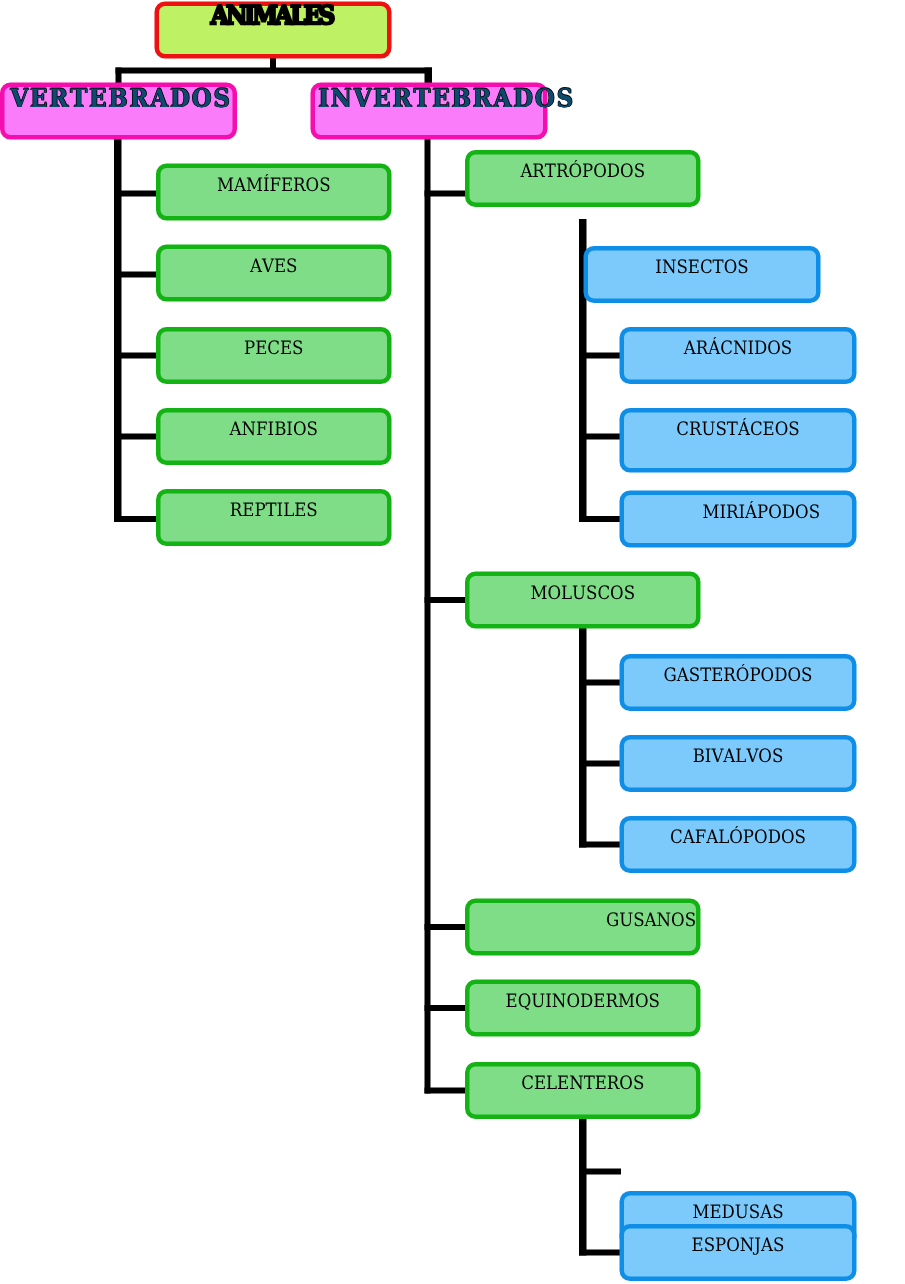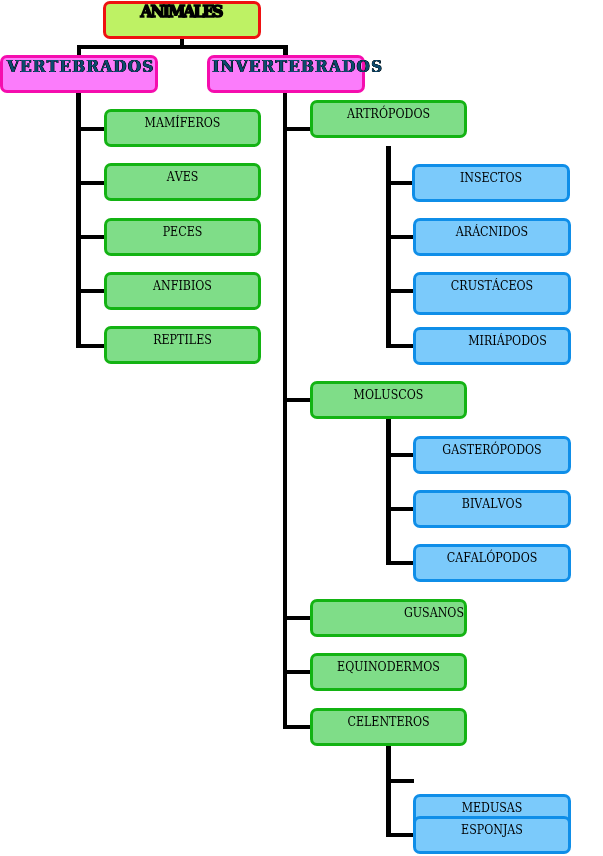--- a/index.html
+++ b/index.html
@@ -94,21 +94,21 @@
   <div class="node n-g" style="left:104px;top:271.8px;width:157px;height:38px;">
     <span class="lbl">ANFIBIOS</span>
   </div>
   <div class="node n-g" style="left:104px;top:326px;width:157px;height:38px;">
     <span class="lbl">REPTILES</span>
   </div>
 
   <div class="node n-g" style="left:310px;top:100px;width:157px;height:38px;">
     <span class="lbl">ARTRÓPODOS</span>
   </div>
-  <div class="node n-b" style="left:412px;top:163.8px;width:158px;height:38px;">
+  <div class="node n-b" style="left:389px;top:163.8px;width:158px;height:38px;">
     <span class="lbl">INSECTOS</span>
   </div>
   <div class="node n-b" style="left:413px;top:218px;width:158px;height:38px;">
     <span class="lbl">ARÁCNIDOS</span>
   </div>
   <div class="node n-b" style="left:413px;top:272.3px;width:158px;height:43px;">
     <span class="lbl">CRUSTÁCEOS</span>
   </div>
   <div class="node n-b" style="left:413px;top:326.8px;width:158px;height:38px;padding-left:31px;">
     <span class="lbl">MIRIÁPODOS</span>

